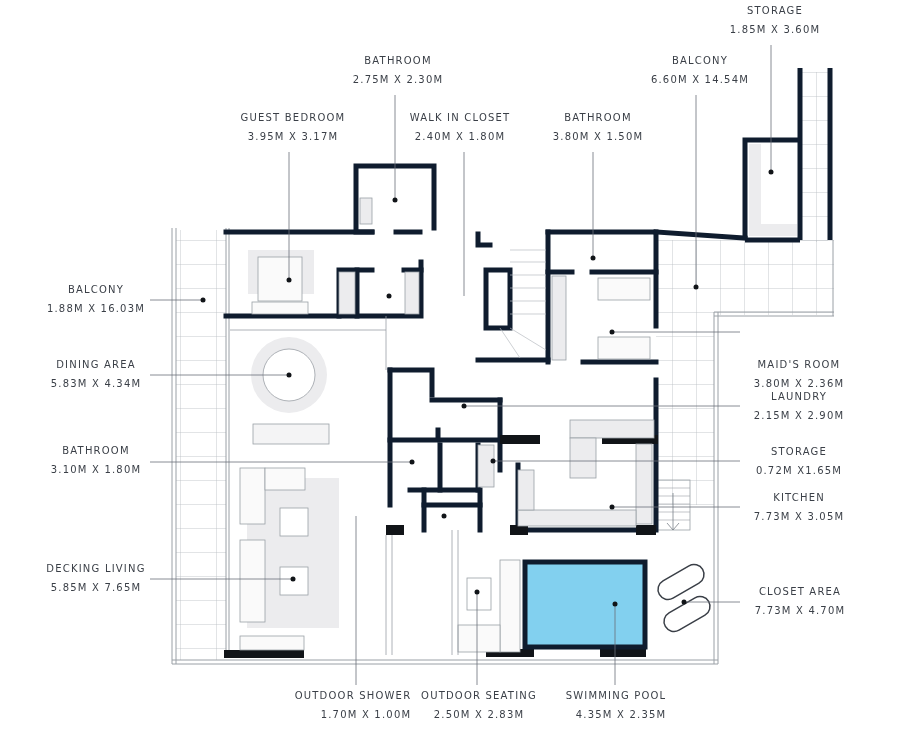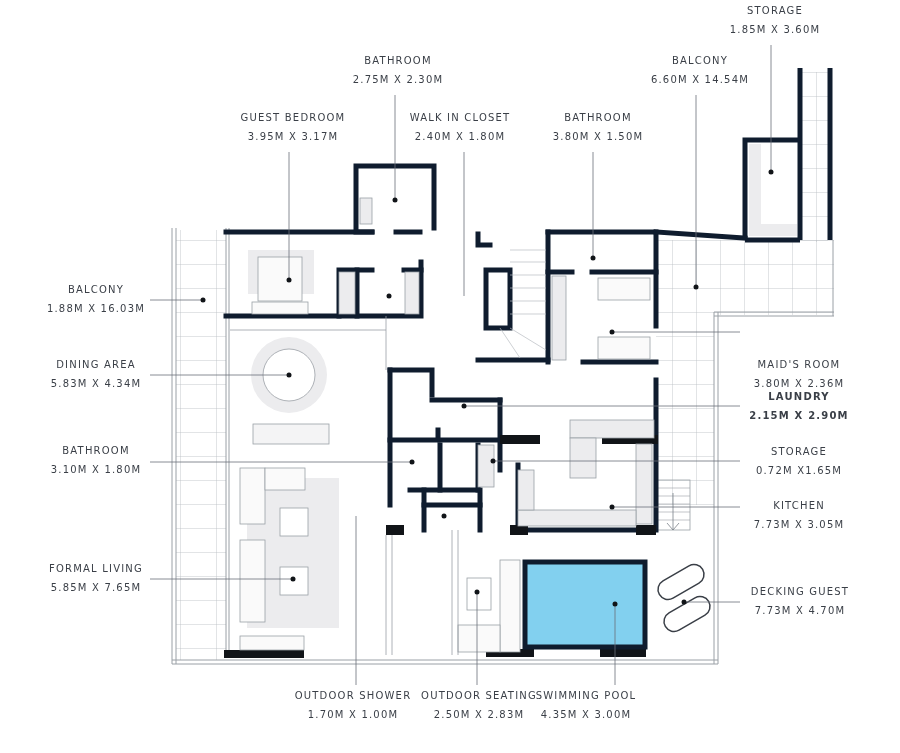--- a/index.html
+++ b/index.html
@@ -248,47 +248,47 @@
 </div>
 <div class="lbl" style="left:96px;top:355px;">
   <span class="n">DINING AREA</span>
   <span class="d">5.83M X 4.34M</span>
 </div>
 <div class="lbl" style="left:96px;top:441px;">
   <span class="n">BATHROOM</span>
   <span class="d">3.10M X 1.80M</span>
 </div>
 <div class="lbl" style="left:96px;top:559px;">
-  <span class="n">FORMAL LIVING</span>
+  <span class="n">DECKING LIVING</span>
   <span class="d">5.85M X 7.65M</span>
 </div>
 <div class="lbl" style="left:799px;top:313px;margin-top:42px;">
   <span class="n">MAID'S ROOM</span>
   <span class="d">3.80M X 2.36M</span>
 </div>
-<div class="lbl" style="left:799px;top:387px;font-weight:bold;">
+<div class="lbl" style="left:799px;top:387px;">
   <span class="n">LAUNDRY</span>
   <span class="d">2.15M X 2.90M</span>
 </div>
 <div class="lbl" style="left:799px;top:442px;">
   <span class="n">STORAGE</span>
   <span class="d">0.72M X1.65M</span>
 </div>
-<div class="lbl" style="left:799px;top:488px;margin-top:8px;">
+<div class="lbl" style="left:799px;top:488px;">
   <span class="n">KITCHEN</span>
   <span class="d">7.73M X 3.05M</span>
 </div>
 <div class="lbl" style="left:800px;top:582px;">
-  <span class="n">DECKING GUEST</span>
+  <span class="n">CLOSET AREA</span>
   <span class="d">7.73M X 4.70M</span>
 </div>
-<div class="lbl" style="left:353px;top:686px;">
+<div class="lbl" style="left:353px;top:686px;text-align:right;">
   <span class="n">OUTDOOR SHOWER</span>
   <span class="d">1.70M X 1.00M</span>
 </div>
 <div class="lbl" style="left:479px;top:686px;">
   <span class="n">OUTDOOR SEATING</span>
   <span class="d">2.50M X 2.83M</span>
 </div>
-<div class="lbl" style="left:586px;top:686px;">
+<div class="lbl" style="left:616px;top:686px;text-align:right;">
   <span class="n">SWIMMING POOL</span>
-  <span class="d">4.35M X 3.00M</span>
+  <span class="d">4.35M X 2.35M</span>
 </div>
 
 </body></html>

